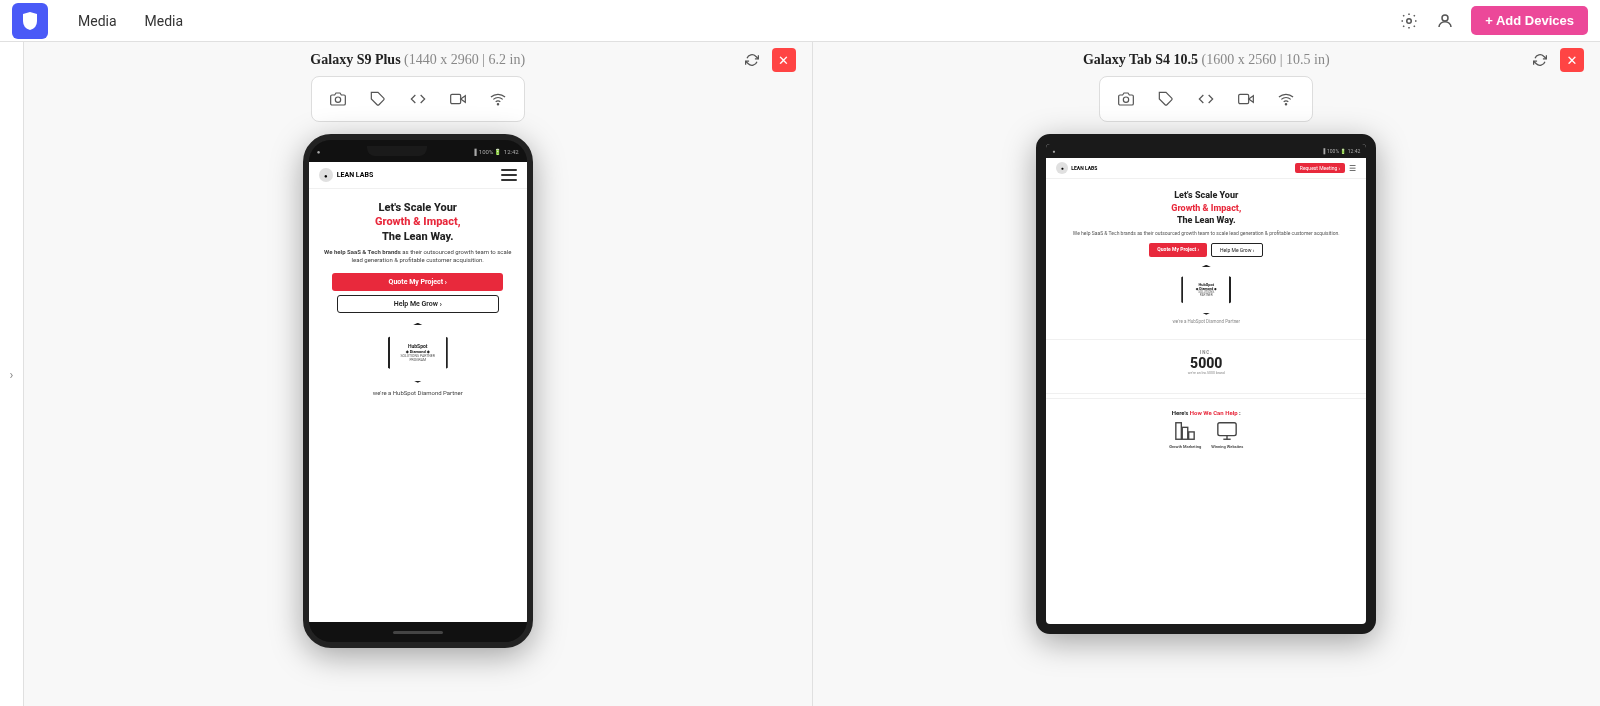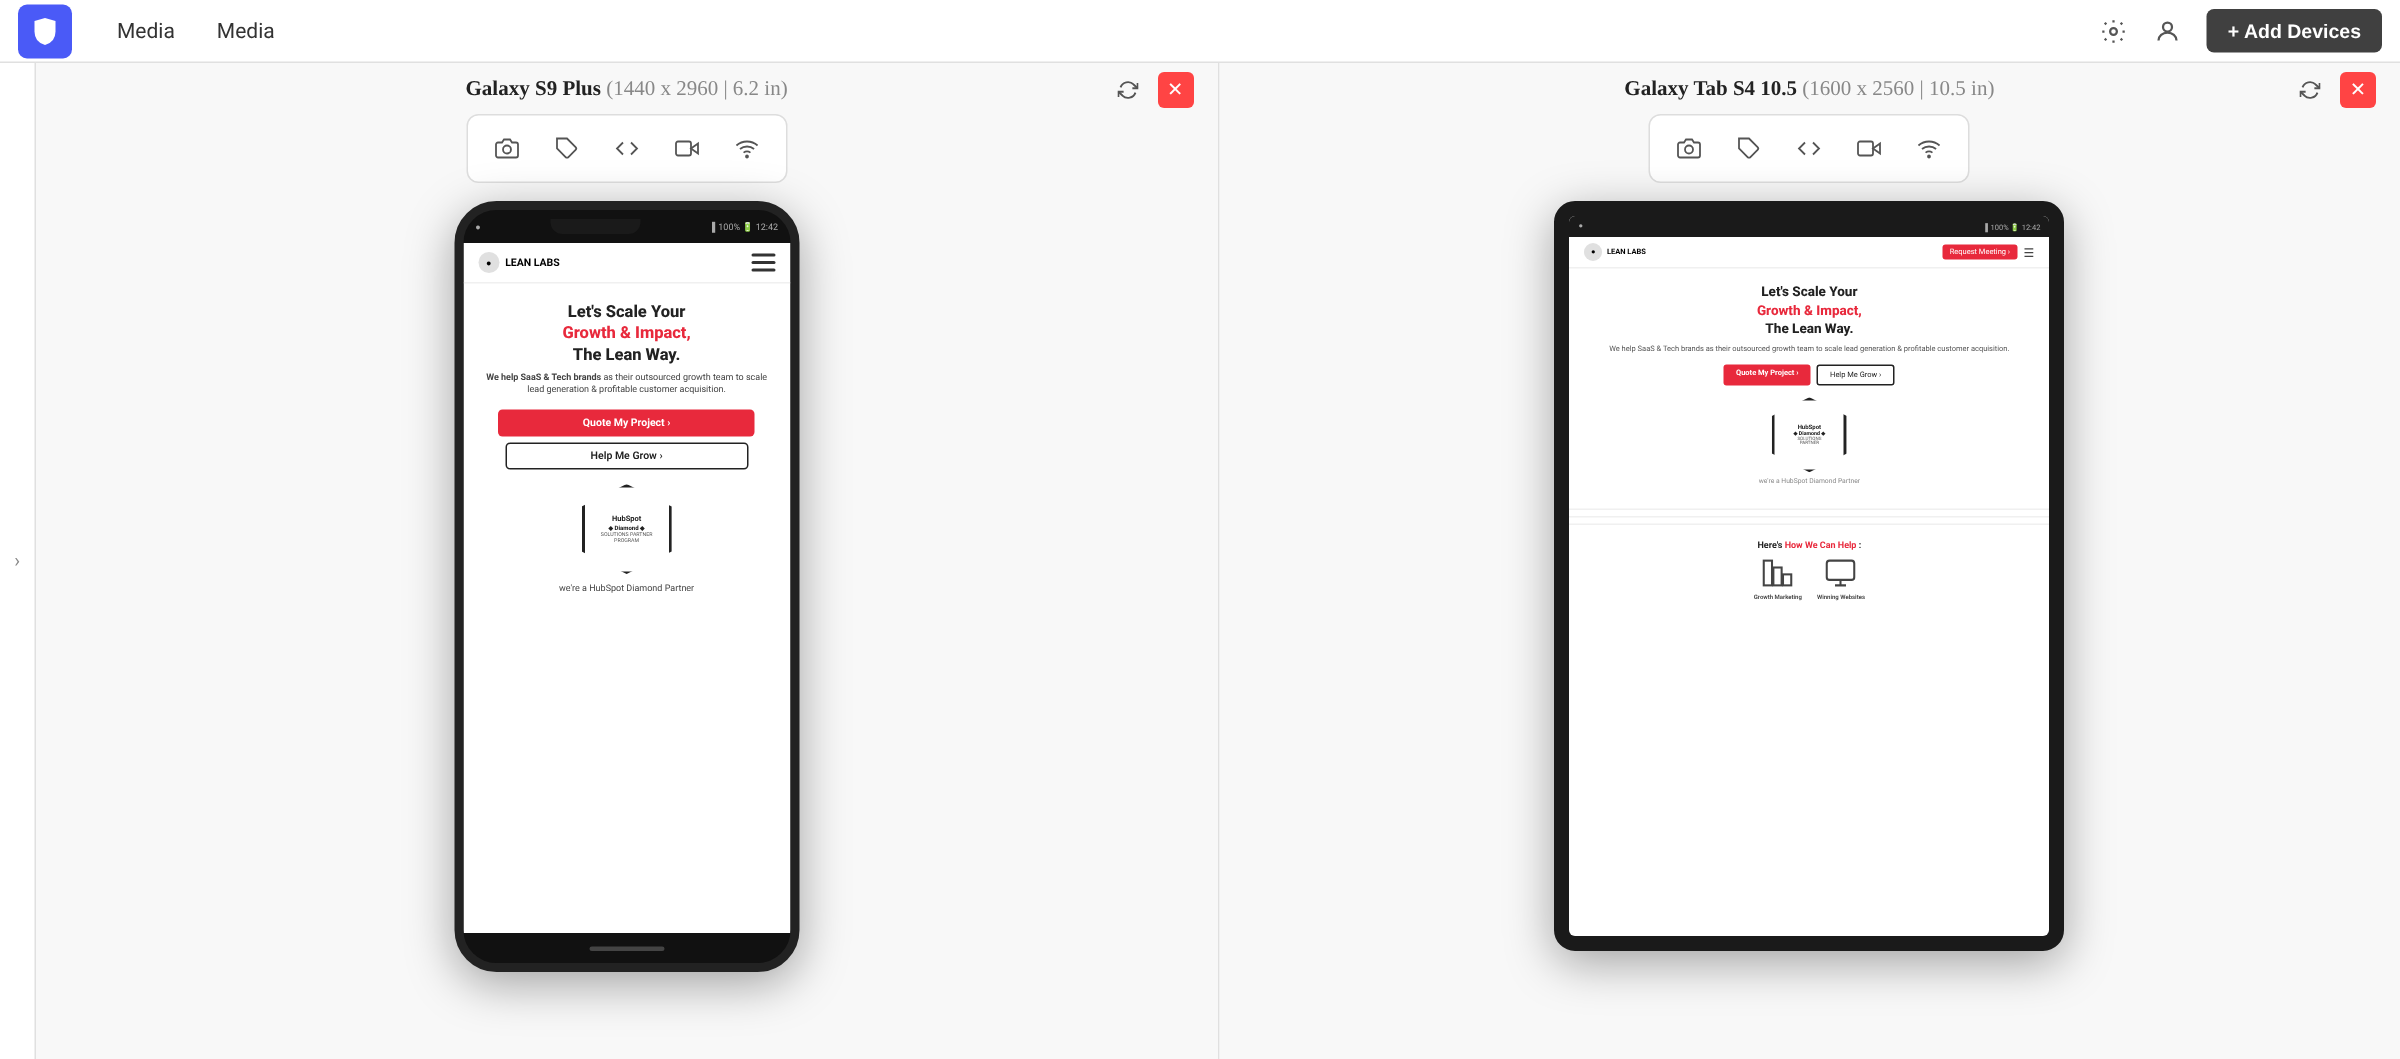--- a/index.html
+++ b/index.html
@@ -20,21 +20,21 @@
     .nav-link {
       padding: 0 14px; font-size: 14px; color: #333; cursor: pointer;
       height: 52px; display: flex; align-items: center;
     }
     .nav-spacer { flex: 1; }
     .nav-icon-btn {
       width: 36px; height: 36px; display: flex; align-items: center; justify-content: center;
       cursor: pointer; border-radius: 50%; color: #555;
     }
     .add-devices-btn {
-      background: #404040; color: white; border: none; border-radius: 5px;
+      background: #ec4899; color: white; border: none; border-radius: 5px;
       padding: 7px 14px; font-size: 13px; font-weight: 600; cursor: pointer;
       margin-left: 8px; white-space: nowrap;
     }
 
     
     .main-content {
       display: flex; flex: 1; overflow: hidden; position: relative;
     }
 
     
@@ -404,20 +404,27 @@
                 <span style="font-size:4px;font-weight:700;color:#222;">HubSpot</span>
                 <span style="font-size:3.5px;color:#222;font-weight:800;">◆ Diamond ◆</span>
                 <span style="font-size:3px;color:#555;text-align:center;line-height:1.2;">SOLUTIONS<br>PARTNER</span>
               </div>
             </div>
             <p style="font-size:4.5px;color:#888;text-align:center;margin-bottom:4px;">we're a HubSpot Diamond Partner</p>
           </div>
 
           <hr class="tab-divider">
 
+          <div class="tab-stats">
+            <div class="tab-stat-block">
+              <div style="font-size:4.5px;color:#888;font-weight:700;letter-spacing:1px;">INC.</div>
+              <div class="stat-num">5000</div>
+              <div style="font-size:3.5px;color:#888;">we're an Inc.5000 brand</div>
+            </div>
+          </div>
 
           <hr class="tab-divider">
 
 
           <hr class="tab-divider">
 
           <div class="tab-how">
             <h3>
               Here's <span class="red">How We Can Help</span> :
             </h3>

